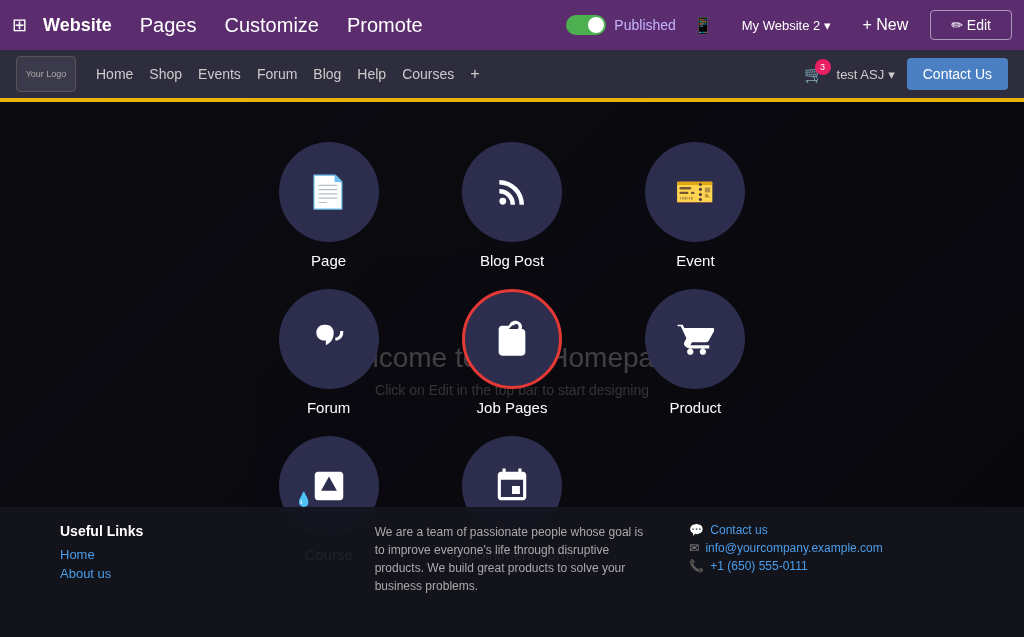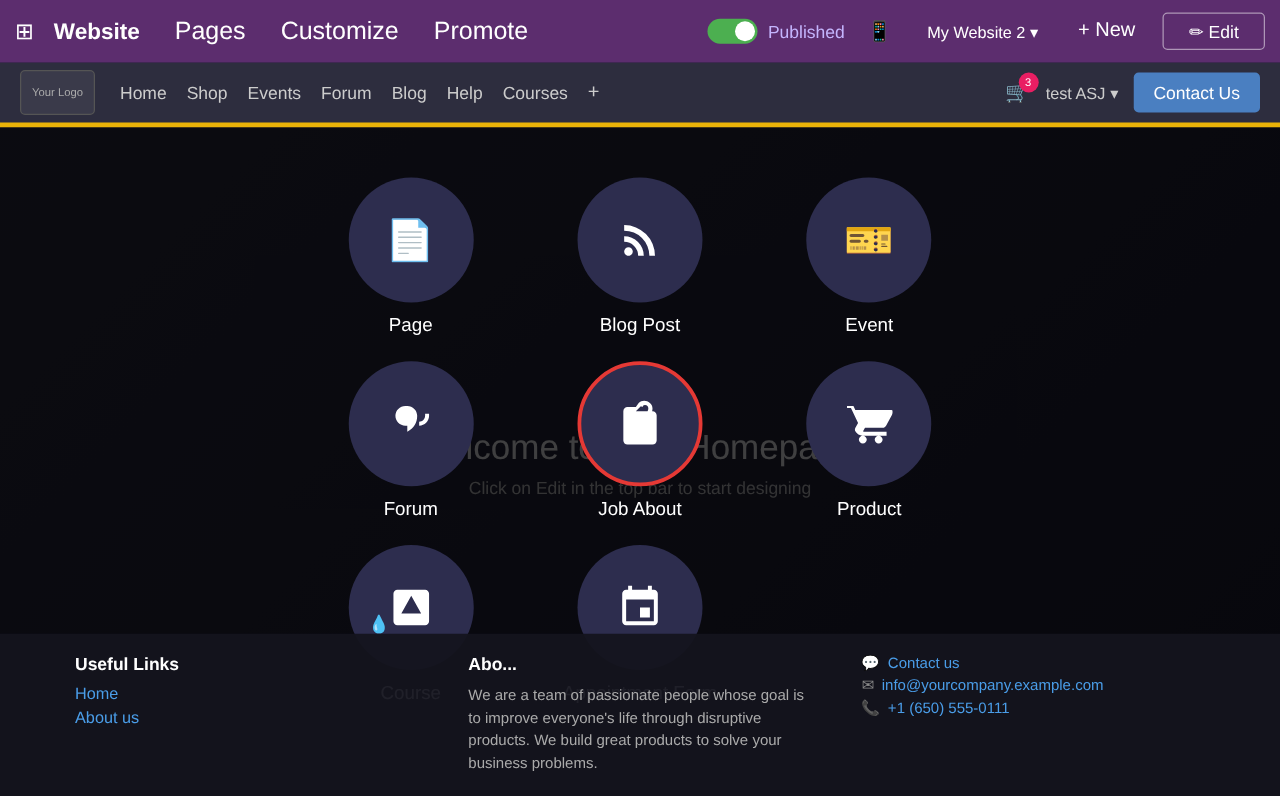--- a/index.html
+++ b/index.html
@@ -314,21 +314,21 @@
         </div>
         <span class="page-type-label">Forum</span>
       </div>
 
       <div class="page-type-item">
         <div class="page-type-circle highlighted">
           <svg width="40" height="40" viewBox="0 0 24 24" fill="white">
               <path d="M20 6h-2.18c.07-.44.18-.88.18-1.33C18 2.54 15.97 1 14 1c-.93 0-1.92.33-2.63 1.01L10 4H6C4.9 4 4 4.9 4 6v14c0 1.1.9 2 2 2h12c1.1 0 2-.9 2-2V8c0-1.1-.9-2-2-2zM13.34 3.42C13.61 3.16 13.99 3 14.4 3C15.44 3 16 3.73 16 4.67c0 .45-.17.88-.4 1.33H10l2.4-2.4.94.4z"></path>
             </svg>
         </div>
-        <span class="page-type-label">Job About</span>
+        <span class="page-type-label">Job Pages</span>
       </div>
 
       <div class="page-type-item">
         <div class="page-type-circle">
           <svg width="38" height="38" viewBox="0 0 24 24" fill="white">
               <path d="M17 18c-1.1 0-1.99.9-1.99 2S15.9 22 17 22s2-.9 2-2-.9-2-2-2zM1 2v2h2l3.6 7.59-1.35 2.45c-.16.28-.25.61-.25.96C5 16.1 6.9 18 9 18h12v-2H9.42c-.14 0-.25-.11-.25-.25l.03-.12.9-1.63H19c.75 0 1.41-.41 1.75-1.03l3.58-6.49A1 1 0 0 0 23.44 5H5.21l-.94-2H1zm8 16c-1.1 0-1.99.9-1.99 2S7.9 22 9 22s2-.9 2-2-.9-2-2-2z"></path>
             </svg>
         </div>
         <span class="page-type-label">Product</span>
       </div>
@@ -353,21 +353,20 @@
     </div>
   </div>
 
   <div class="footer-strip">
     <div class="footer-col">
       <div class="footer-col-title">Useful Links</div>
       <a class="footer-link">Home</a>
       <a class="footer-link">About us</a>
     </div>
     <div class="footer-col">
-      <div class="footer-col-title">Abo...</div>
       <div class="footer-text">We are a team of passionate people whose goal is to improve everyone's life through disruptive products. We build great products to solve your business problems.</div>
     </div>
     <div class="footer-col">
       <div class="footer-contact-item">
         <span class="footer-contact-icon">💬</span>
         <a class="footer-contact-text">Contact us</a>
       </div>
       <div class="footer-contact-item">
         <span class="footer-contact-icon">✉</span>
         <a class="footer-contact-text">info@yourcompany.example.com</a>

